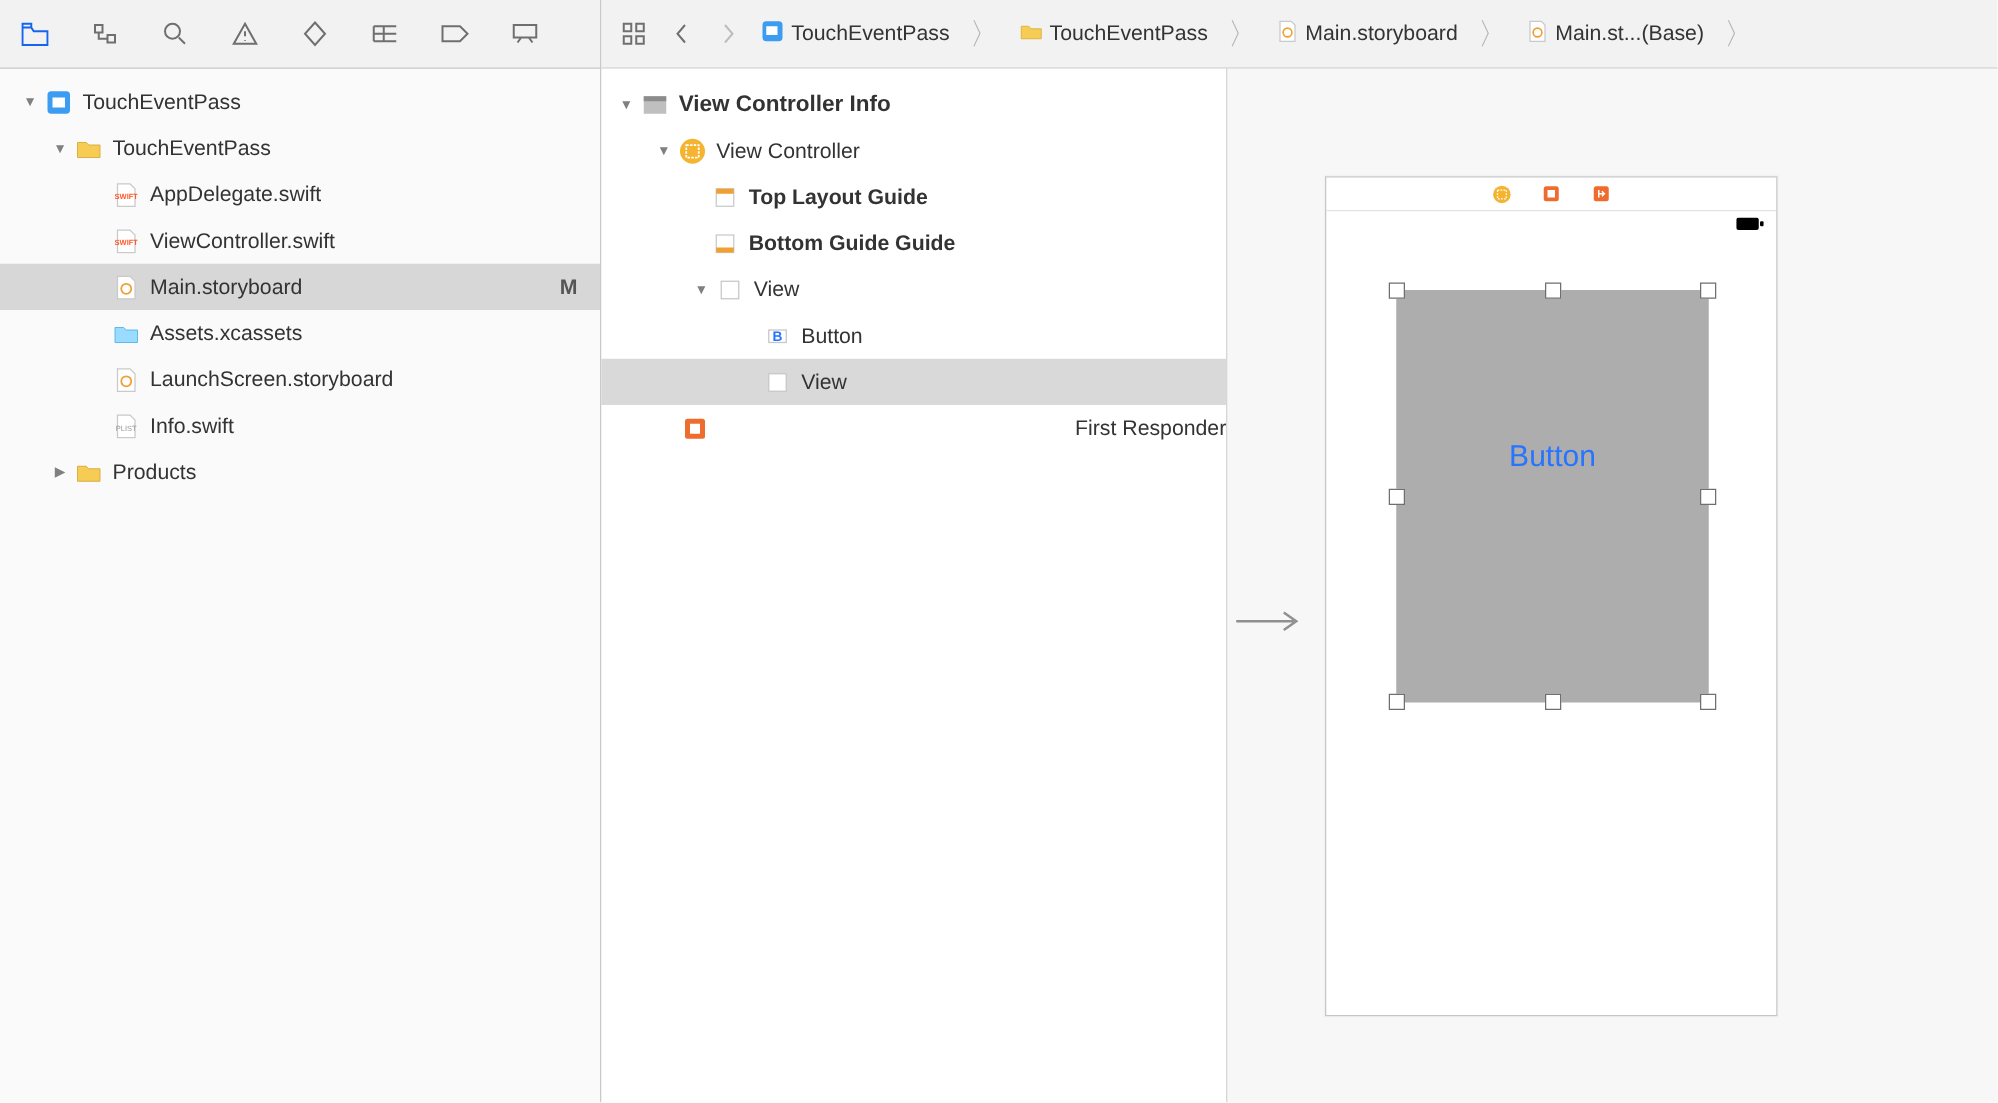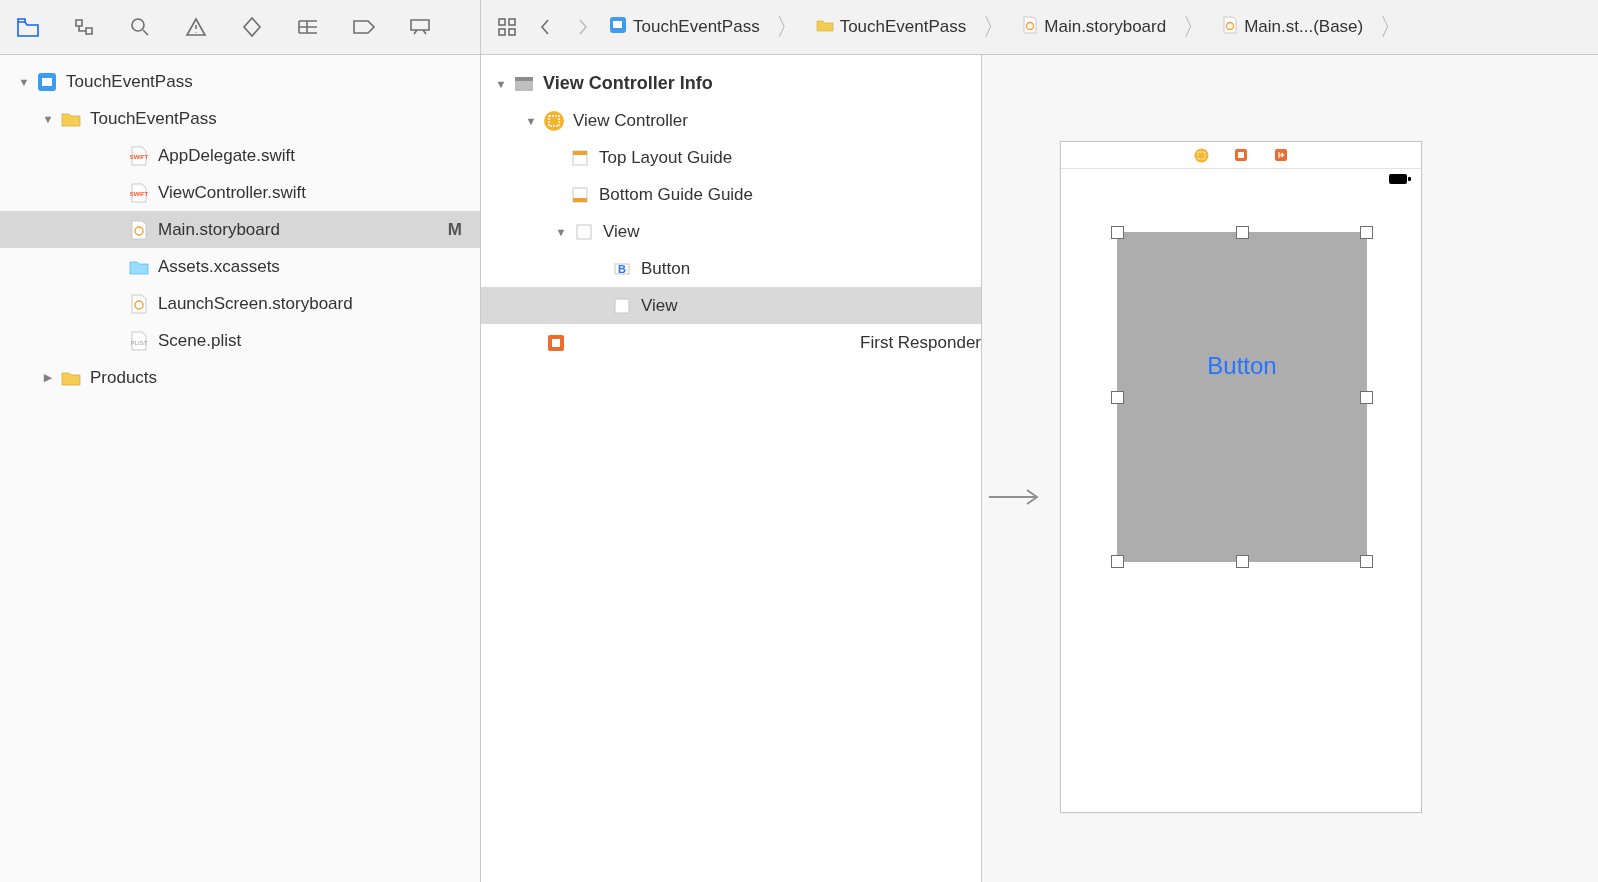--- a/index.html
+++ b/index.html
@@ -84,21 +84,21 @@
   .row .status {
     margin-left: auto;
     margin-right: 18px;
     color: #555;
     font-weight: 600;
   }
 
   
   .ind0 { padding-left: 16px; }
   .ind1 { padding-left: 40px; }
-  .ind2 { padding-left: 108px; }
+  .ind2 { padding-left: 70px; }
 
   
   .editor-area {
     flex: 1 1 auto;
     display: flex;
     flex-direction: column;
   }
   .jumpbar {
     flex: 0 0 54px;
     display: flex;
@@ -140,21 +140,21 @@
   .outline-pane {
     flex: 0 0 500px;
     border-right: 1px solid #c9c9c9;
     background: #fff;
     padding-top: 10px;
   }
   .outline-pane .row { font-size: 17px; }
   .o0 { padding-left: 12px; }
   .o1 { padding-left: 42px; }
   .o2 { padding-left: 80px; }
-  .o3 { padding-left: 88px; }
+  .o3 { padding-left: 88px; font-weight: bold; }
   .o4 { padding-left: 130px; }
   .o1b { padding-left: 64px; justify-content: space-between; }
 
   .outline-pane .row.selected { background: #d9d9d9; }
 
   .scene-head {
     font-weight: bold;
     font-size: 18px;
   }
 
@@ -374,21 +374,21 @@
       </div>
 
       <div class="row ind2">
         <span class="disc spacer">▼</span>
         <span class="icon">
           <svg width="18" height="20" viewBox="0 0 18 20">
               <path d="M2 1 h10 l4 4 v14 h-14 z" fill="#fff" stroke="#c9c9c9"></path>
               <text x="9" y="14" text-anchor="middle" font-size="6" fill="#999">PLIST</text>
             </svg>
         </span>
-        <span>Scene.plist</span>
+        <span>Info.swift</span>
       </div>
 
       <div class="row ind1">
         <span class="disc">▶</span>
         <span class="icon">
           <svg width="20" height="16" viewBox="0 0 20 16">
               <path d="M1 3 h7 l2 2 h9 v10 h-18 z" fill="#f6cc55" stroke="#d6a832" stroke-width="0.7"></path>
             </svg>
         </span>
         <span>Products</span>

